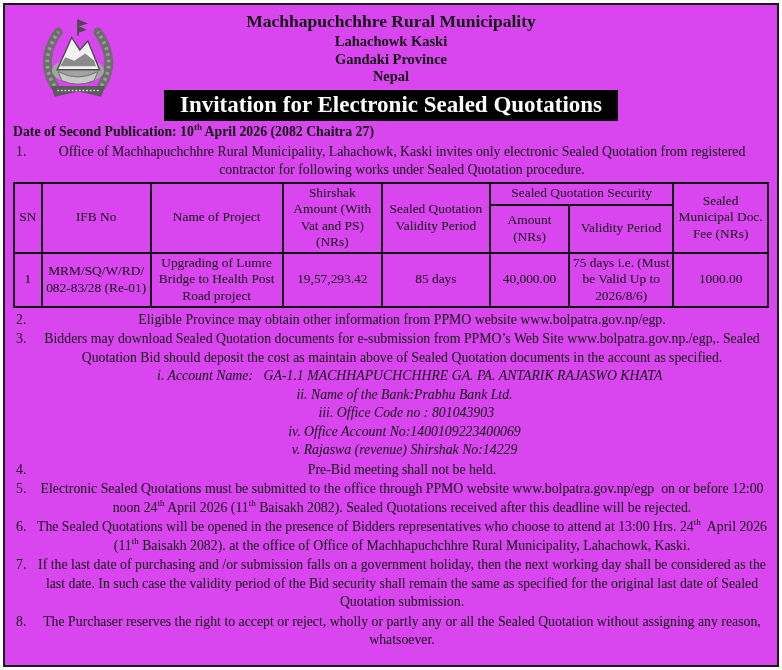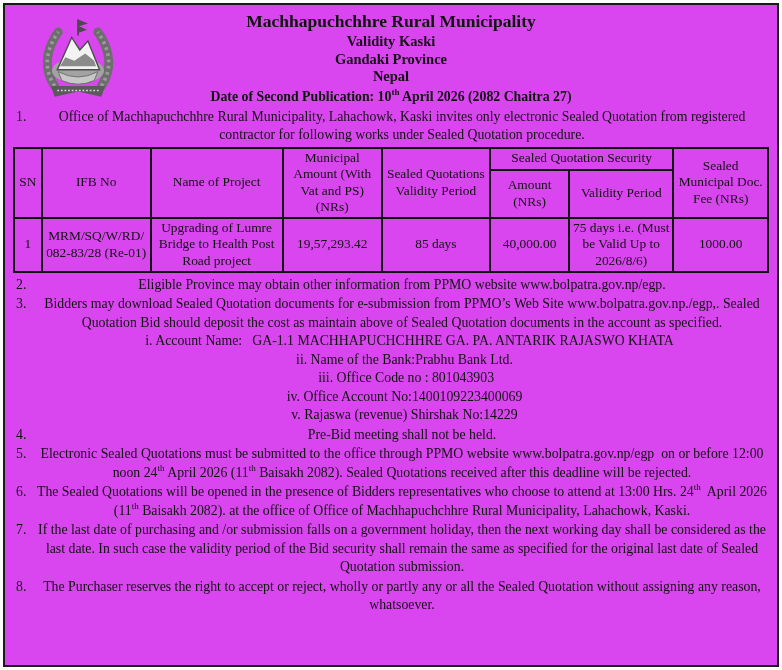--- a/index.html
+++ b/index.html
@@ -13,27 +13,27 @@
   .hdr{position:relative; text-align:center;}
   .logo{position:absolute; left:20px; top:2px; width:90px; height:94px;}
   .org1{font-size:17.5px; font-weight:bold; line-height:23px;}
   .org2{font-size:20.5px; font-weight:bold; line-height:26px;}
   .addr{font-size:14.5px; font-weight:bold; line-height:17.5px;}
   .banner-row{text-align:center; margin:4px 0 2px 0;}
   .banner{
     display:inline-block; background:#000; color:#fff;
     font-size:23px; font-weight:bold; line-height:28px; padding:1px 16px 2px 16px;
   }
-  .pubdate{text-align:center; font-size:13.8px; font-weight:bold; line-height:18px; margin:2px 0 2px 0;}
+  .pubdate{font-size:13.8px; font-weight:bold; line-height:18px; margin:2px 0 2px 0;}
   sup{font-size:9px; line-height:0;}
   
   .item{display:flex; font-size:13.8px; line-height:18.5px; margin:0 0 1px 0;}
   .item .num{flex:none; width:22px; padding-left:3px; box-sizing:border-box;}
   .item .item-body{flex:1;text-align:center;}
-  .subline{padding-left:5px;}
+  .subline{padding-left:5px;font-style:italic;}
   .sublabel{display:inline-block; min-width:117px;}
   
   table.quote{width:100%; border-collapse:collapse; margin:2px 0 3px 0;}
   table.quote th, table.quote td{
     border:2px solid #111; font-weight:normal; text-align:center; vertical-align:middle;
     font-size:13.4px; line-height:16.5px; padding:1px 2px;
   }
   table.quote .grp{height:22px;}
   table.quote td{height:50px;}
 </style>
@@ -60,25 +60,28 @@
         <path d="M27,62 L43,26 L52,40 L61,30 L74,62 Z" fill="#f2f2f2" stroke="#4e4e4e" stroke-width="1.6"></path>
         <path d="M36,48 L46,52 L58,44 L68,52 L70,58 L30,58 Z" fill="#8b8b8b"></path>
 
         <path d="M28,64 Q50,76 72,64 L68,74 Q50,82 32,74 Z" fill="#c7c7c7" stroke="#6a6a6a" stroke-width="1"></path>
 
         <path d="M20,80 L80,80 L76,92 L50,86 L24,92 Z" fill="#5a5a5a"></path>
         <line x1="27" y1="85" x2="73" y2="85" stroke="#d8d8d8" stroke-width="1.4" stroke-dasharray="2 2"></line>
       </svg>
     </div>
     <div class="org1">Machhapuchchhre Rural Municipality</div>
-    <div class="addr">Validity Kaski</div>
+    <div class="addr">Lahachowk Kaski</div>
     <div class="addr">Gandaki Province</div>
     <div class="addr">Nepal</div>
   </div>
 
+  <div class="banner-row">
+    <span class="banner">Invitation for Electronic Sealed Quotations</span>
+  </div>
 
   <div class="pubdate"><span>Date of Second Publication: 10</span><sup>th</sup><span> April 2026 (2082 Chaitra 27)</span></div>
 
   <div>
       <div class="item">
         <span class="num">1.</span>
         <div class="item-body">Office of Machhapuchchhre Rural Municipality, Lahachowk, Kaski invites only electronic Sealed Quotation from registered contractor for following works under Sealed Quotation procedure.</div>
       </div>
     </div>
 
@@ -91,22 +94,22 @@
       <col style="width:110px">
         <col style="width:80px">
         <col style="width:106px">
         <col style="width:96px">
     </colgroup>
     <tbody>
         <tr class="grp">
       <th rowspan="2">SN</th>
       <th rowspan="2">IFB No</th>
       <th rowspan="2">Name of Project</th>
-      <th rowspan="2">Municipal Amount (With Vat and PS) (NRs)</th>
-      <th rowspan="2">Sealed Quotations Validity Period</th>
+      <th rowspan="2">Shirshak Amount (With Vat and PS) (NRs)</th>
+      <th rowspan="2">Sealed Quotation Validity Period</th>
       <th colspan="2">Sealed Quotation Security</th>
       <th rowspan="2">Sealed Municipal Doc. Fee (NRs)</th>
     </tr>
     <tr>
       <th>Amount (NRs)</th>
       <th>Validity Period</th>
     </tr>
     <tr>
       <td>1</td>
       <td>MRM/SQ/W/RD/ 082-83/28 (Re-01)</td>

